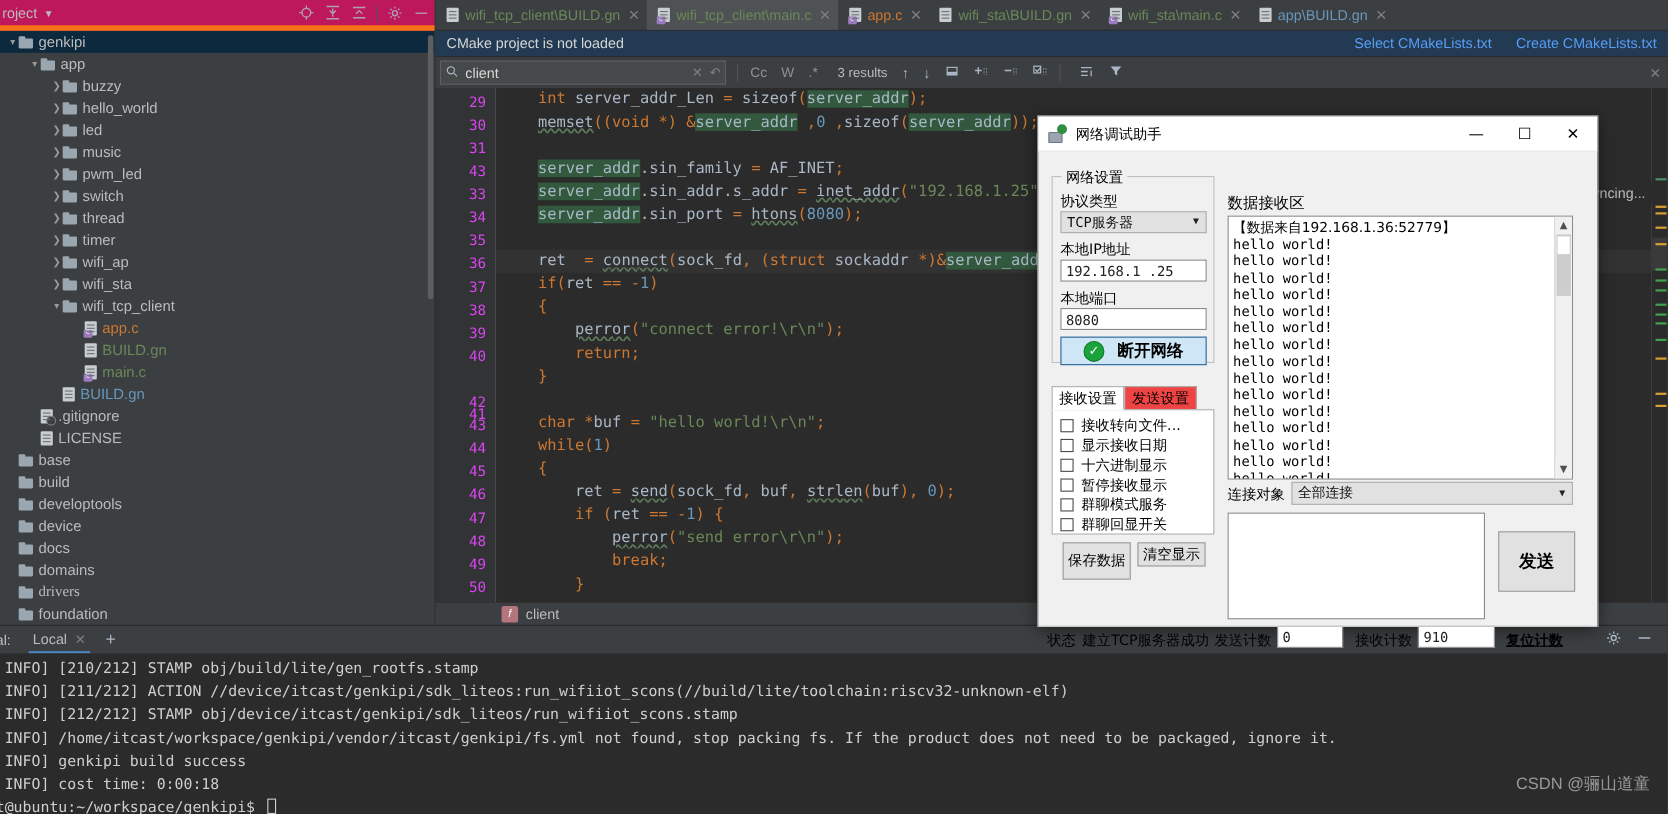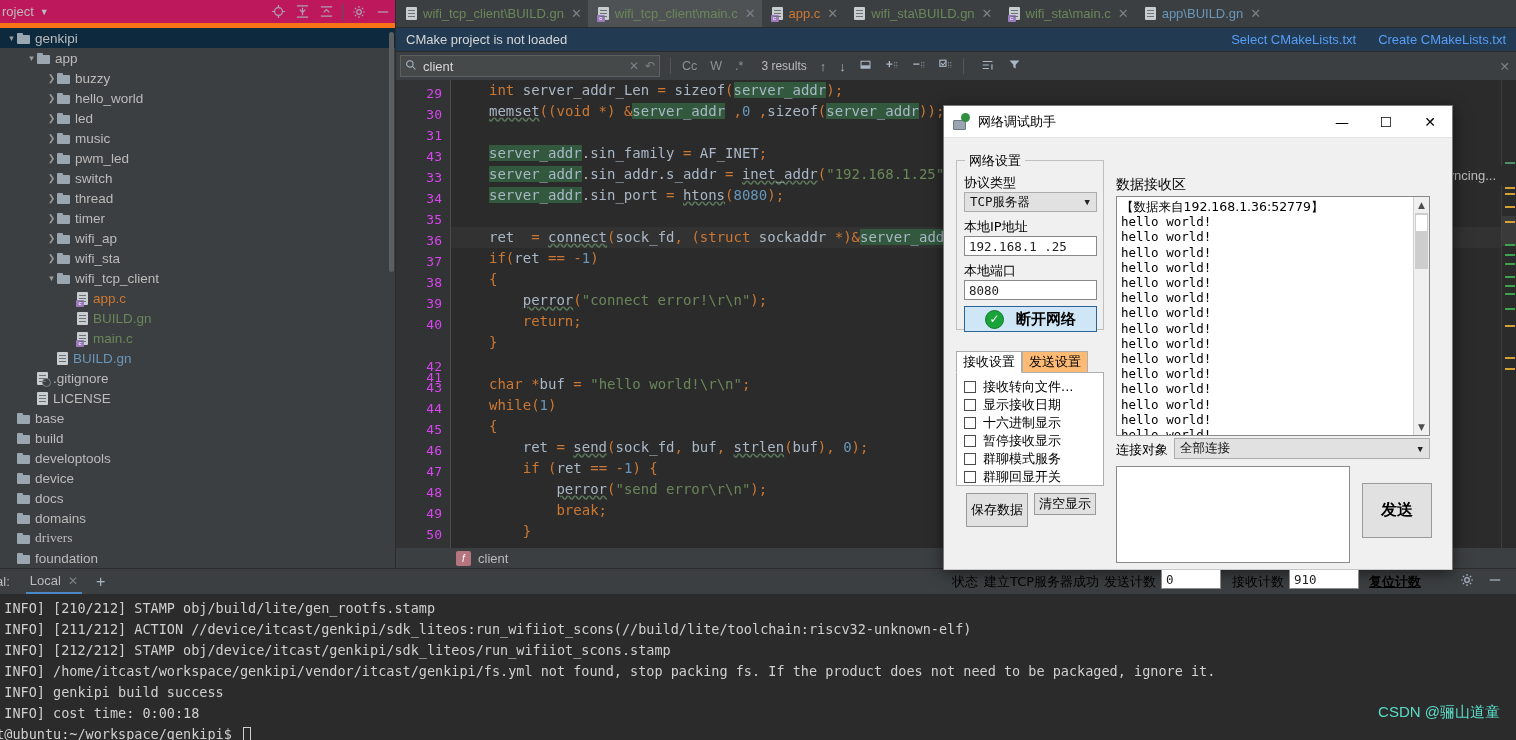--- a/index.html
+++ b/index.html
@@ -209,21 +209,21 @@
     font-family: "DejaVu Sans Mono", monospace; font-size: 13.5px;
     color: #cfcfcf; padding-top: 4px;
   }
   .tline { height: 21px; line-height: 21px; white-space: pre; margin-left: -12px; }
   .cursor {
     display: inline-block; width: 8px; height: 14px; border: 1px solid #cfcfcf;
     vertical-align: -2px; margin-left: 3px;
   }
   #watermark {
     position: absolute; right: 16px; bottom: 18px; font-size: 15px;
-    color: #5eead4; opacity: .92;
+    color: #a3a3a3; opacity: .92;
   }
 
   
   #dialog {
     position: absolute; left: 943px; top: 105px; width: 510px; height: 465px;
     background: #f0f0f0; border: 1px solid #7a7a7a;
     box-shadow: 0 3px 14px rgba(0,0,0,.55);
     font-family: "DejaVu Sans", sans-serif; color: #000; font-size: 12.5px;
   }
   #dlg-title {
@@ -278,21 +278,21 @@
   }
   #btn-disconnect .badge {
     width: 19px; height: 19px; border-radius: 50%; background: #19a33a;
     color: #fff; font-size: 12px; display: flex; align-items: center;
     justify-content: center; margin-right: 12px; border: 1px solid #0d7a28;
   }
 
   .tabstrip { position: absolute; }
   .ntab {
     position: absolute; height: 22px; border: 1px solid #adadad;
-    background: #fdba74; display: flex; align-items: center;
+    background: #ef4444; display: flex; align-items: center;
     justify-content: center; font-size: 13px; top: 0;
   }
   .ntab.sel { background: #fff; border-bottom: 1px solid #fff; z-index: 2; }
   .tabpanel {
     position: absolute; background: #fff; border: 1px solid #adadad;
   }
   .ckrow {
     position: absolute; display: flex; align-items: center; font-size: 13px;
   }
   .ckbox {

